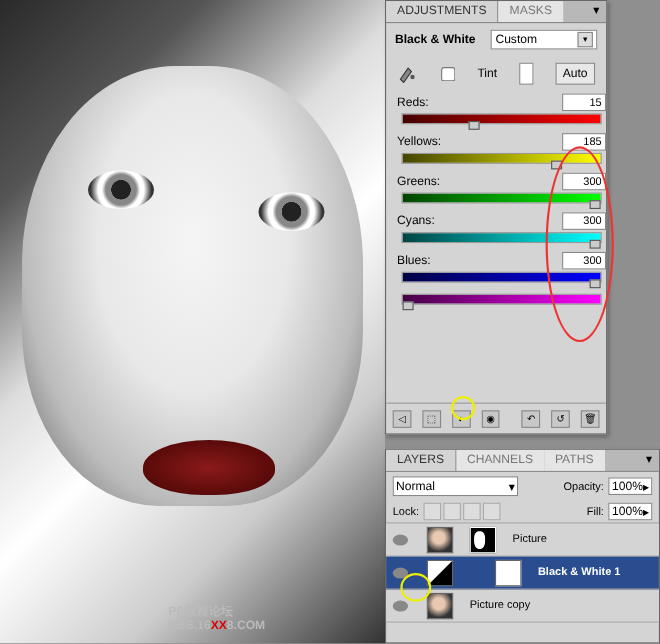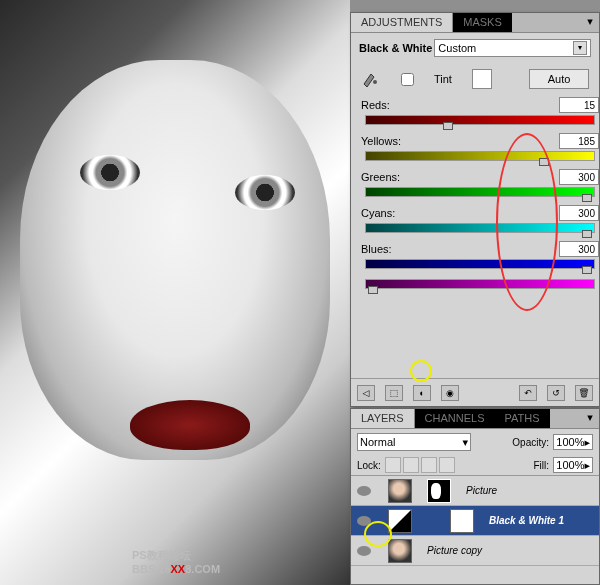--- a/index.html
+++ b/index.html
@@ -4,33 +4,33 @@
 <style>
 * { box-sizing: border-box; margin: 0; padding: 0; font-family: Tahoma, Arial, sans-serif; font-size: 11px; }
 body { width: 600px; height: 585px; background: #8f8f8f; position: relative; overflow: hidden; }
 
 .photo-area { position: absolute; left: 0; top: 0; width: 350px; height: 585px; background: linear-gradient(135deg, #2a2a2a 0%, #555 20%, #ddd 40%, #fff 55%, #ccc 75%, #333 100%); }
 .photo-area .face { position: absolute; left: 20px; top: 60px; width: 310px; height: 400px; background: radial-gradient(ellipse at 50% 40%, #f5f5f5 0%, #e8e8e8 40%, #bbb 70%, #555 100%); border-radius: 45% 45% 40% 40%; }
 .photo-area .eye { position: absolute; width: 60px; height: 35px; background: radial-gradient(circle, #222 25%, #888 26%, #888 40%, #fff 50%, #fff 60%, #333 80%); border-radius: 50%; }
 .photo-area .eye.left { left: 80px; top: 155px; }
 .photo-area .eye.right { left: 235px; top: 175px; }
 .photo-area .lips { position: absolute; left: 130px; top: 400px; width: 120px; height: 50px; background: radial-gradient(ellipse, #8b1a1a 0%, #5a0a0a 70%, #3a0505 100%); border-radius: 50% 50% 45% 45%; }
-.watermark { position: absolute; bottom: 10px; left: 132px; color: #bbb; font-size: 14px; font-weight: bold; }
+.watermark { position: absolute; bottom: 10px; left: 153px; color: #bbb; font-size: 14px; font-weight: bold; }
 .watermark .red { color: #d00; }
 
 .panel { position: absolute; background: #d4d4d4; border: 1px solid #666; box-shadow: 2px 2px 4px rgba(0,0,0,.3); }
 
-.adj-panel { left: 350px; top: 12px; width: 250px; height: 395px; }
+.adj-panel { left: 350px; top: 0; width: 202px; height: 395px; }
 .tabs { display: flex; background: #b8b8b8; height: 20px; border-bottom: 1px solid #888; }
-.tab { padding: 3px 10px; background: #000000; cursor: pointer; color: #333; }
+.tab { padding: 3px 10px; background: #e5e5e5; cursor: pointer; color: #333; }
 .tab.active { background: #d4d4d4; border-right: 1px solid #888; font-weight: normal; }
 .tab.inactive { color: #777; }
 .menu-btn { margin-left: auto; width: 18px; text-align: center; cursor: pointer; padding-top: 2px; }
 
-.header-row { padding: 6px 8px; display: flex; align-items: center; gap: 2px; }
+.header-row { padding: 6px 8px; display: flex; align-items: center; gap: 14px; }
 .header-label { font-weight: bold; }
 .dropdown { flex: 1; height: 18px; border: 1px solid #888; background: #fff; font-size: 10px; padding: 1px 3px; display: flex; justify-content: space-between; align-items: center; }
 .dropdown-arrow { width: 14px; height: 14px; background: #ddd; border: 1px solid #888; text-align: center; line-height: 12px; font-size: 8px; }
 
 .tint-row { padding: 6px 10px; display: flex; align-items: center; gap: 20px; }
 .hand-icon { width: 20px; height: 18px; }
 .tint-swatch { width: 20px; height: 20px; border: 1px solid #888; background: #fff; }
 .auto-btn { margin-left: auto; width: 60px; height: 20px; border: 1px solid #888; background: #e8e8e8; text-align: center; line-height: 18px; cursor: pointer; }
 
 .slider-row { padding: 2px 0 0 10px; }
@@ -59,21 +59,21 @@
 .layers-panel { left: 350px; top: 408px; width: 250px; height: 177px; }
 .layers-ctrl { padding: 4px 6px; display: flex; align-items: center; gap: 4px; }
 .blend-dd { width: 114px; height: 18px; border: 1px solid #888; background: #fff; display: flex; justify-content: space-between; align-items: center; padding: 0 2px; font-size: 10px; }
 .small-label { font-size: 10px; }
 .pct-input { width: 40px; height: 16px; border: 1px solid #888; background: #fff; text-align: right; padding: 0 2px; font-size: 10px; display: inline-flex; align-items: center; justify-content: flex-end; }
 .lock-row { padding: 2px 6px; display: flex; align-items: center; gap: 4px; border-bottom: 1px solid #999; }
 .lock-icons { display: flex; gap: 2px; }
 .lock-icon { width: 16px; height: 16px; border: 1px solid #aaa; background: #ddd; }
 
 .layer-list { background: #d4d4d4; }
-.layer-row { display: flex; align-items: center; height: 30px; border-bottom: 1px solid #aaa; padding: 0 4px; gap: 15px; font-style: italic; }
+.layer-row { display: flex; align-items: center; height: 30px; border-bottom: 1px solid #aaa; padding: 0 4px; gap: 15px; }
 .layer-row.selected { background: #2a4d8f; color: #fff; }
 .layer-row.selected .layer-name { color: #fff; font-weight: bold; }
 .eye-col { width: 18px; text-align: center; }
 .eye-ico { width: 14px; height: 10px; background: #888; border-radius: 50%; margin: auto; }
 .thumb { width: 24px; height: 24px; border: 1px solid #666; background: #222; }
 .thumb.face-t { background: radial-gradient(circle at 45% 40%, #e8c8b0 30%, #333 70%); }
 .thumb.bw { background: linear-gradient(135deg, #fff 49%, #000 51%); }
 .thumb.mask { background: #fff; }
 .thumb.mask2 { background: #000; border:1px solid #fff; position:relative; }
 .thumb.mask2::after { content:""; position:absolute; left:3px; top:3px; width:10px; height:16px; background:#fff; border-radius:40%; }

